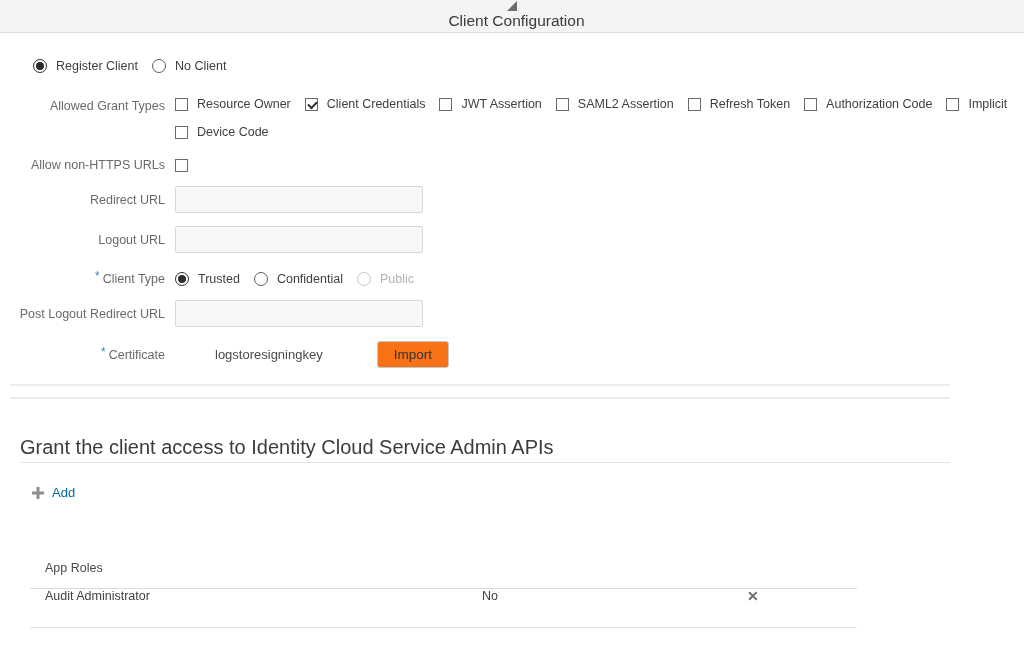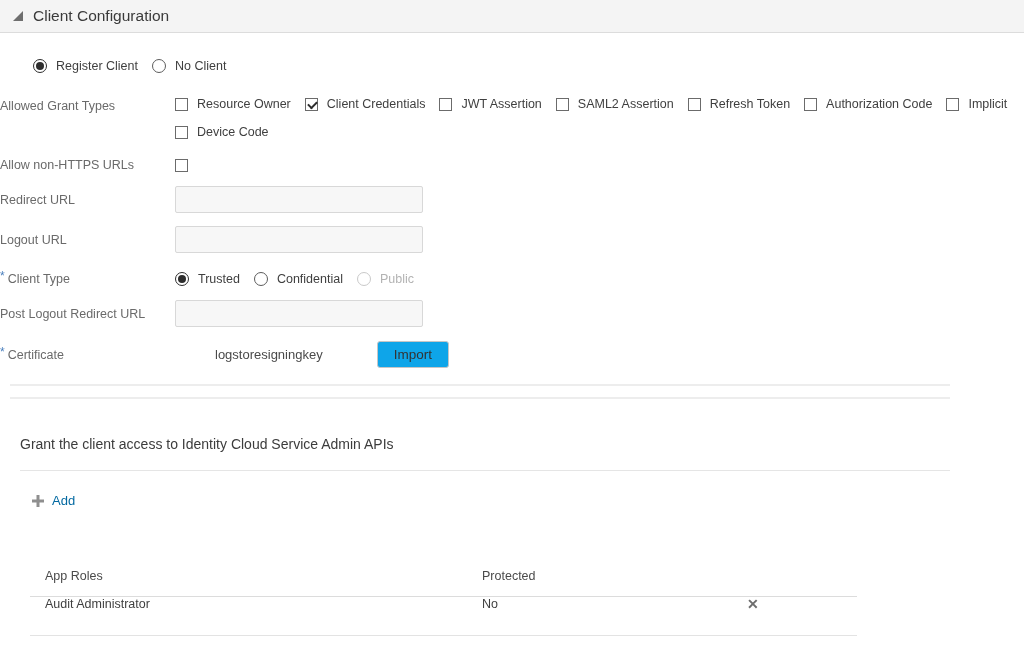--- a/index.html
+++ b/index.html
@@ -10,32 +10,33 @@
     font-size:12.5px; color:#3f3f3f;
     overflow:hidden;
   }
 
   
   .panel-header {
     height:33px; background:#f4f4f4;
     border-bottom:1px solid #dcdcdc;
     display:flex; align-items:center;
     padding:0 12px;
+    flex-direction:column;
   }
   .collapse-icon { width:12px; height:12px; display:inline-block; cursor:pointer; }
   .panel-title {
     margin-left:9px; font-size:15.5px; color:#3a3a3a;
   }
 
   
   .form-area { padding-top:26px; }
   .form-row { display:flex; align-items:center; margin-bottom:13px; }
   .row-label {
     width:175px; flex-shrink:0;
-    padding-right:10px;
+    text-align:right; padding-right:10px;
     color:#6a6a6a; line-height:16px;
   }
   .req { color:#4a7fbd; position:relative; top:-3px; margin-right:3px; font-size:12px; }
 
   
   .radio-item { display:flex; align-items:center; margin-right:14px; cursor:pointer; }
   .radio {
     width:14px; height:14px; border:1px solid #5c5c5c; border-radius:50%;
     background:#fff; position:relative; flex-shrink:0; margin-right:9px;
   }
@@ -74,35 +75,35 @@
     background:#f7f7f7; border:1px solid #d8d8d8; border-radius:2px;
     font-family:"Liberation Sans", sans-serif; font-size:12.5px; color:#3f3f3f;
     padding:0 8px; outline:none;
   }
 
   .client-type-row { margin-top:18px; }
   .cert-row { margin-top:14px;gap:40px; }
   .cert-value { color:#4a4a4a; font-size:13px; }
   .import-btn {
     margin-left:14px;
-    background:#0ea5e9; border:1px solid #c6c6c6; border-radius:3px;
+    background:#f97316; border:1px solid #c6c6c6; border-radius:3px;
     font-family:"Liberation Sans", sans-serif; font-size:13.5px; color:#333;
     padding:5px 16px; cursor:pointer;
   }
 
   
   .rule { border-top:2px solid #ededed; margin-left:10px; margin-right:74px; }
   .rule-1 { margin-top:16px; }
   .rule-2 { margin-top:11px; }
 
   
   .grants-heading {
     margin:37px 74px 0 20px;
-    font-size:14px; color:#3c3c3c;
-    padding-bottom:18px;
+    font-size:20px; color:#3c3c3c;
+    padding-bottom:3px;
     border-bottom:1px solid #e5e5e5;
   }
   .add-btn {
     margin:22px 0 0 32px;
     display:inline-flex; align-items:center; cursor:pointer;
     background:none; border:none;
     font-family:"Liberation Sans", sans-serif;
   }
   .add-icon { width:12px; height:12px; display:inline-block; margin-right:8px; }
   .add-label { font-size:13px; color:#0369a1; }
@@ -255,21 +256,20 @@
         <path d="M4.5 0 h3 v4.5 h4.5 v3 h-4.5 v4.5 h-3 v-4.5 h-4.5 v-3 h4.5 z" fill="#8f8f8f"></path>
       </svg>
   </span>
   <span class="add-label">Add</span>
 </button>
 
 
 <div class="roles-table">
   <div class="tbl-header">
     <span class="col-role">App Roles</span>
-    <span class="col-protected">Protected</span>
     <span class="col-action"></span>
   </div>
   <div class="tbl-row">
     <span class="col-role">Audit Administrator</span>
     <span class="col-protected">No</span>
     <span class="col-action">
       <span class="remove-x">✕</span>
     </span>
   </div>
 </div>

